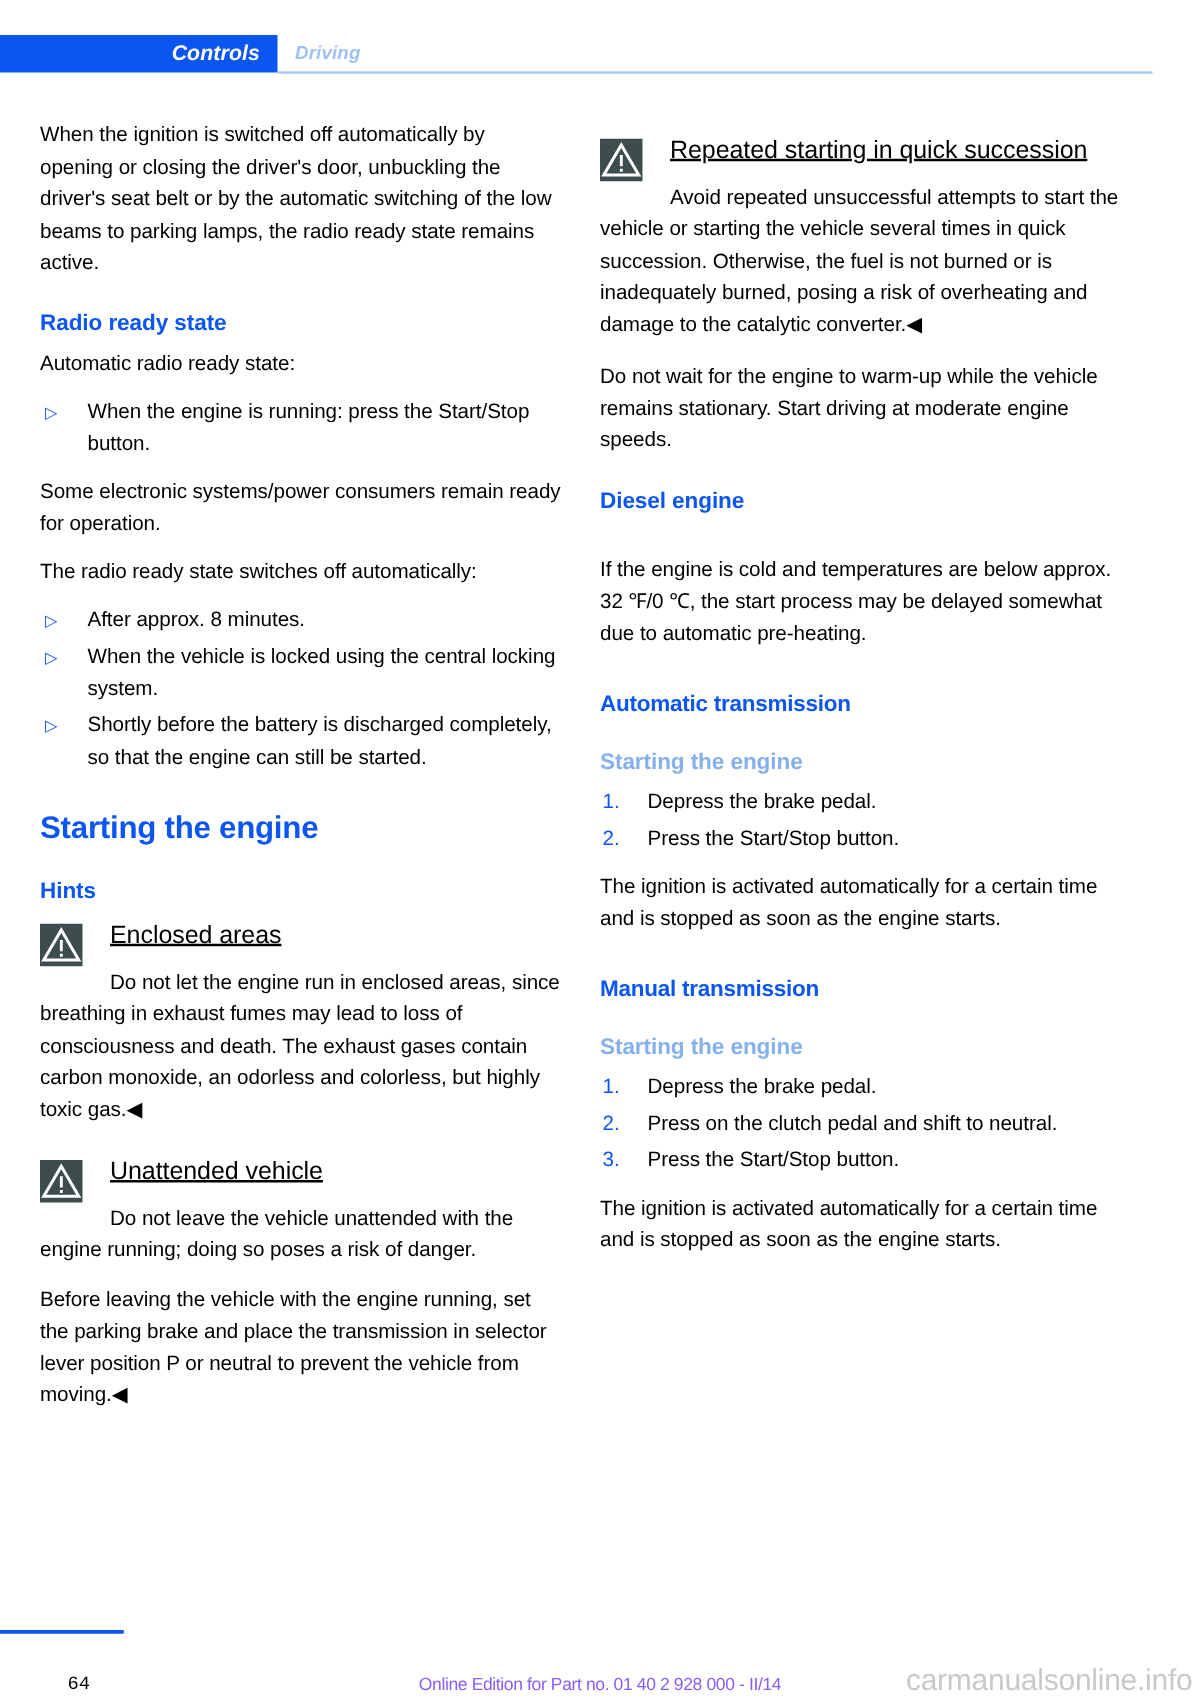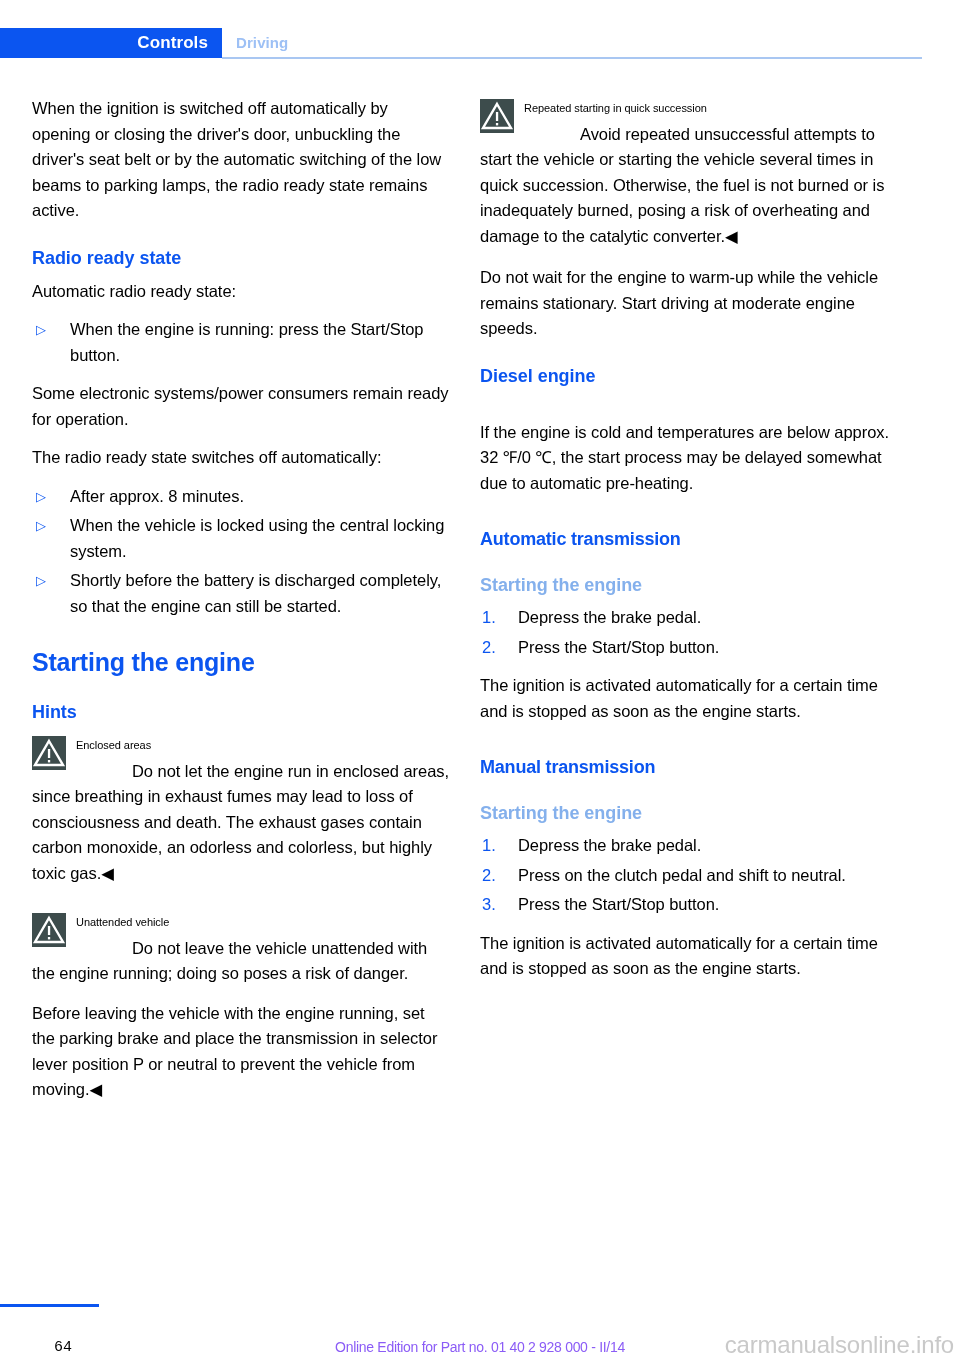--- a/index.html
+++ b/index.html
@@ -17,20 +17,21 @@
     -webkit-font-smoothing: antialiased;
   }
 
   
   .page-header {
     position: absolute;
     left: 0;
     top: 28px;
     width: 828px;
     height: 30px;
+    font-style: italic;
   }
   .header-tab-active {
     position: absolute;
     left: 0;
     top: 0;
     width: 222px;
     height: 30px;
     background: #0b55f0;
     box-sizing: border-box;
     text-align: right;
@@ -147,24 +148,25 @@
   .warn-icon {
     float: left;
     width: 34px;
     height: 34px;
     margin: 3px 10px 0 0;
     background: #3d4c4c;
     position: relative;
   }
   .warn-icon svg { display: block; }
   .warning-title {
-    margin: 0;
+    margin: 12px;
     padding-left: 44px;
-    font-size: 11px;
-    line-height: 25.5px;
+    font-size: 20px;
+    line-height: 25.5px;
+    text-decoration: underline;
   }
   .warning-body {
     margin: 0;
     font-size: 16.5px;
     line-height: 25.5px;
     text-indent: 0;
   }
   .warning-body .indent-first {
     display: inline-block;
     width: 56px;

